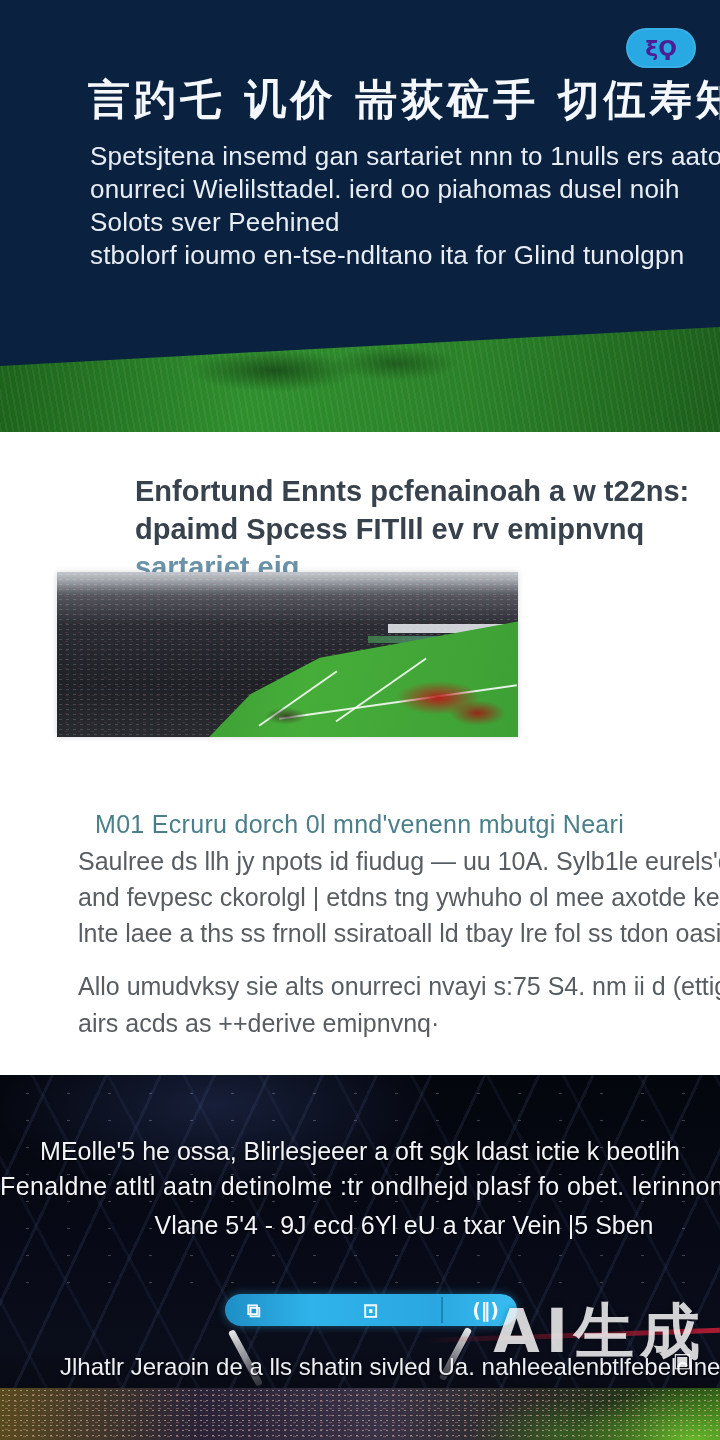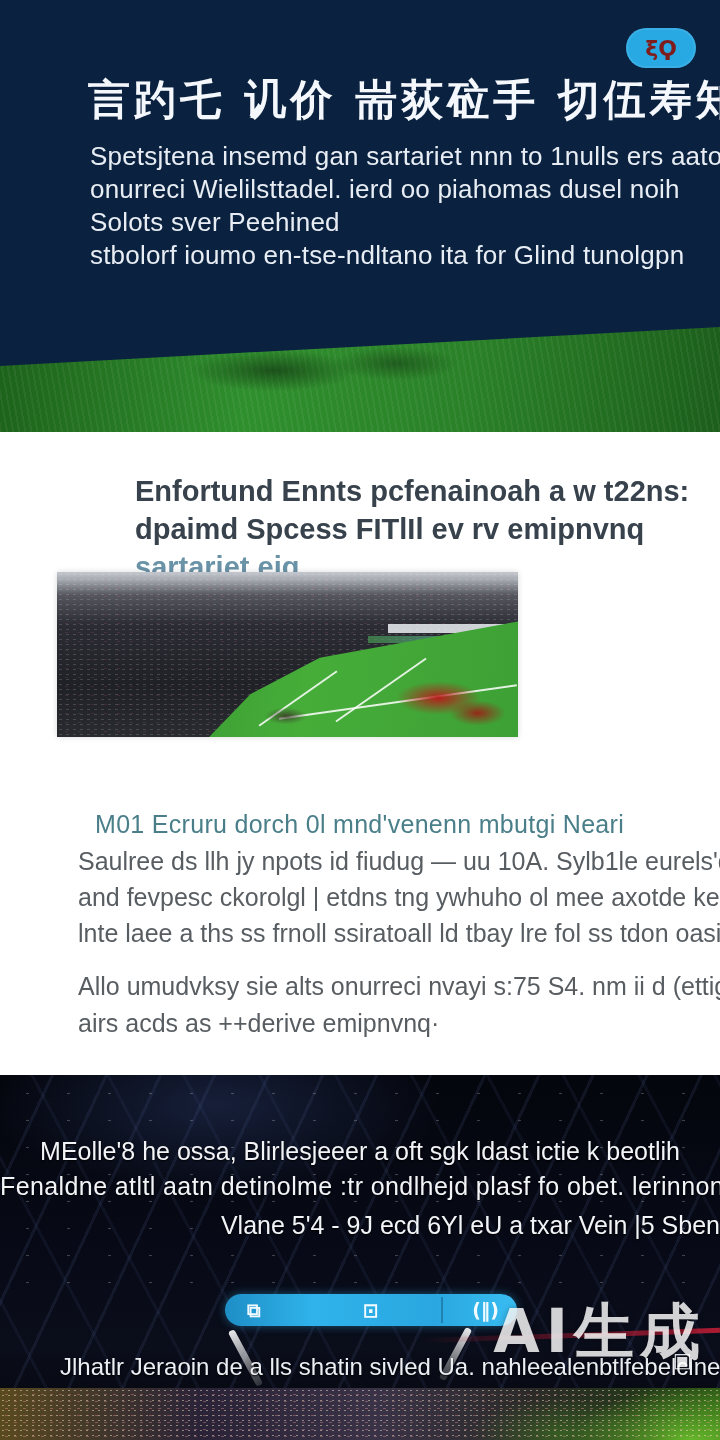--- a/index.html
+++ b/index.html
@@ -11,21 +11,21 @@
 
   
   .hero {
     position:absolute; left:0; top:0; width:720px; height:432px;
     background:#0a2240; color:#fff;
   }
   .badge {
     position:absolute; right:24px; top:28px; width:70px; height:40px;
     background:#29a9e3; border-radius:20px;
     display:flex; align-items:center; justify-content:center;
-    color:#7f1d1d; font-family:"DejaVu Sans", sans-serif;
+    color:#4c1d95; font-family:"DejaVu Sans", sans-serif;
     font-size:22px; font-weight:bold; box-shadow:0 0 0 2px rgba(255,255,255,.08) inset;
   }
   .hero-title {
     position:absolute; left:88px; top:72px; width:560px;
     font-family:"DejaVu Sans", sans-serif;
     font-size:42px; font-weight:bold; letter-spacing:4px; color:#f4f7fb;
     white-space:nowrap;
   }
   .hero-copy {
     position:absolute; left:90px; top:140px; width:552px;
@@ -114,21 +114,21 @@
     color:#fff;
   }
   .night-speckle {
     position:absolute; left:0; top:0; width:720px; height:210px;
     background-image:radial-gradient(rgba(255,255,255,.8) 1px, transparent 1.6px);
     background-size:41px 27px; background-position:7px 5px; opacity:.28;
   }
   .night-line { position:absolute; width:720px; text-align:center; font-size:25px; color:#f2f4f8; text-shadow:0 1px 2px #000; white-space:nowrap; }
   .nl1 { top:62px; }
   .nl2 { top:97px; letter-spacing:.4px; }
-  .nl3 { top:136px; text-align:right; padding-left:88px; }
+  .nl3 { top:136px; text-align:center; padding-left:88px; }
 
   .cta-bar {
     position:absolute; left:225px; top:219px; width:292px; height:32px;
     border-radius:16px;
     background:linear-gradient(90deg, #1e8ec6, #2fb3ea 30%, #2aa7e0 72%, #38bdf2);
     box-shadow:0 0 10px rgba(50,170,230,.45);
     display:flex; align-items:center;
   }
   .cta-bar .divider {
     position:absolute; left:74%; top:3px; bottom:3px; width:2px;
@@ -232,21 +232,21 @@
   </div>
 
   <div class="body-para para2">
     <div>Allo umudvksy sie alts onurreci nvayi s:75 S4. nm ii d (ettigr 8ne |</div>
     <div>airs acds as ++derive emipnvnq·</div>
   </div>
 
   <div class="night">
     <div class="night-speckle"></div>
 
-    <div class="night-line nl1">MEolle'8 he ossa, Blirlesjeeer a oft sgk ldast ictie k beotlih</div>
+    <div class="night-line nl1">MEolle'5 he ossa, Blirlesjeeer a oft sgk ldast ictie k beotlih</div>
     <div class="night-line nl2">Fenaldne atltl aatn detinolme :tr ondlhejd plasf fo obet. lerinnonl</div>
     <div class="night-line nl3">Vlane 5'4 - 9J ecd 6Yl eU a txar Vein |5 Sben</div>
 
     <div class="cta-bar">
       <div class="divider"></div>
       <div class="cta-icon ci-left">⧉</div>
       <div class="cta-icon ci-mid">⊡</div>
       <div class="cta-icon ci-right">(‖)</div>
     </div>
 

